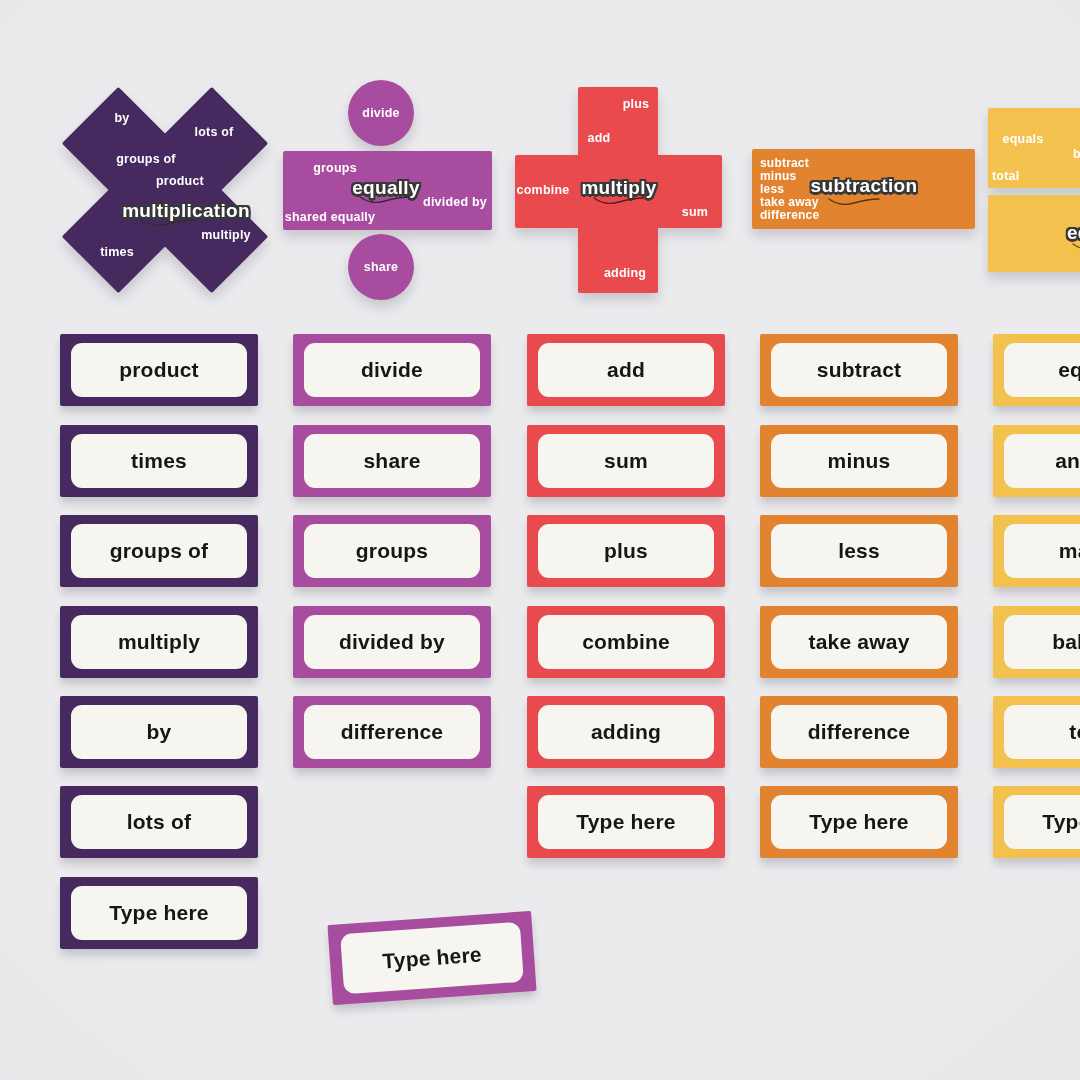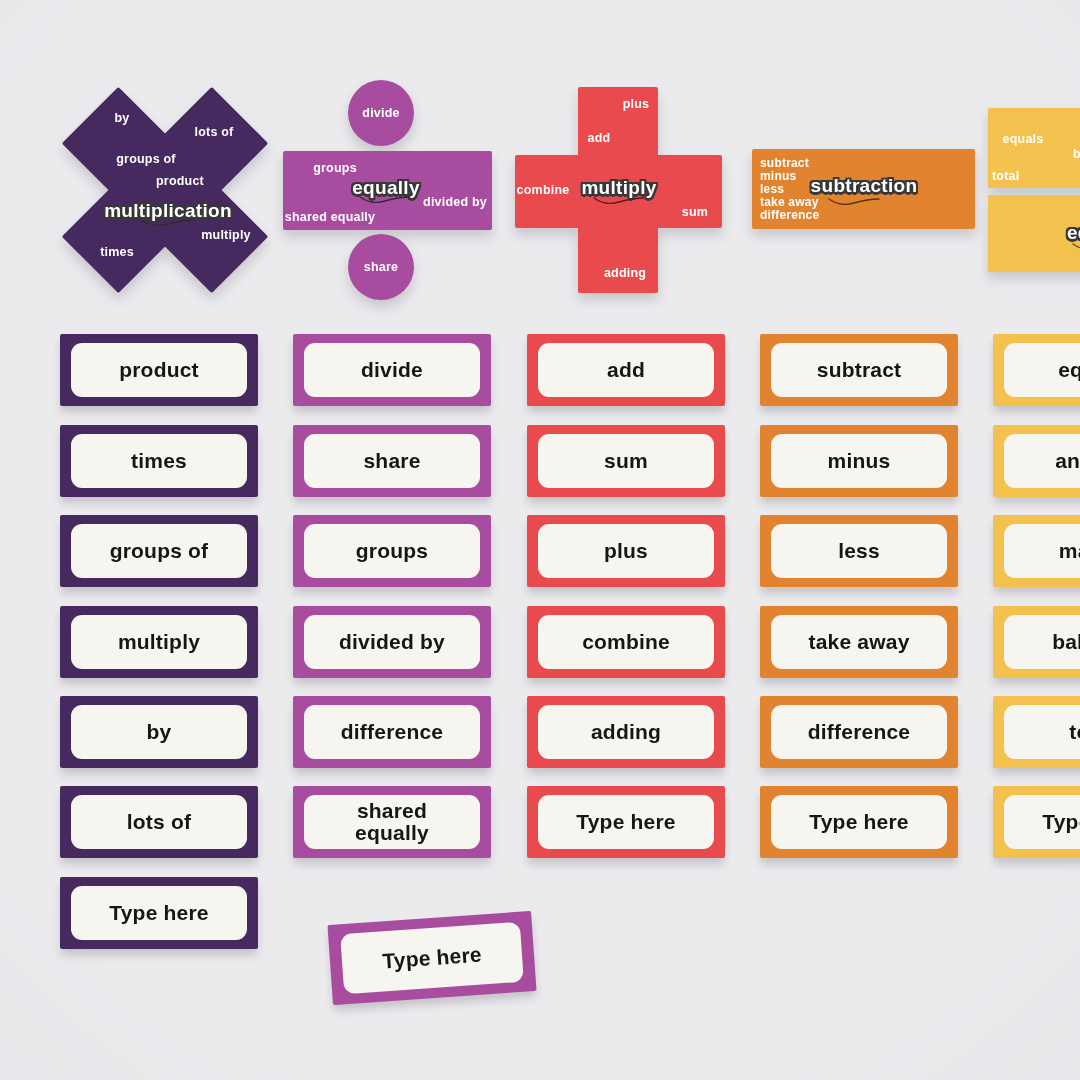--- a/index.html
+++ b/index.html
@@ -67,21 +67,21 @@
 
 <div id="stage">
 
   <div class="shape" style="left:62px;top:87px;width:205px;height:205px">
     <div class="x-bar a"></div>
     <div class="x-bar b"></div>
     <span class="w" style="left:60px;top:31px">by</span>
     <span class="w" style="left:152px;top:45px">lots of</span>
     <span class="w" style="left:84px;top:72px">groups of</span>
     <span class="w" style="left:118px;top:94px">product</span>
-    <span class="shape-title" style="left:106px;top:124px">multiplication</span>
+    <span class="shape-title" style="left:124px;top:124px">multiplication</span>
     <svg class="squig" style="left:76px;top:130px" width="60" height="12" viewBox="0 0 60 12">
       <path d="M3,3 Q15,11 30,7 T57,3" fill="none" stroke="#2e2e2e" stroke-width="1.4" stroke-linecap="round"></path>
     </svg>
     <span class="w" style="left:164px;top:148px">multiply</span>
     <span class="w" style="left:55px;top:165px">times</span>
   </div>
 
   <div class="shape" style="left:283px;top:80px;width:209px;height:220px">
     <div class="circle" style="left:65px;top:0">
       <span class="w in-circle">divide</span>
@@ -192,26 +192,20 @@
   <div class="card c-div" style="left:293px;top:606px">
     <div class="card-face">
         <span class="card-label">divided by</span>
       </div>
     </div>
   <div class="card c-div" style="left:293px;top:696px">
     <div class="card-face">
         <span class="card-label">difference</span>
       </div>
     </div>
-  <div class="card c-div" style="left:293px;top:786px">
-    <div class="card-face">
-        <span class="card-label">shared
-equally</span>
-      </div>
-    </div>
 
   <div class="card c-add" style="left:527px;top:334px">
     <div class="card-face">
         <span class="card-label">add</span>
       </div>
     </div>
   <div class="card c-add" style="left:527px;top:425px">
     <div class="card-face">
         <span class="card-label">sum</span>
       </div>

